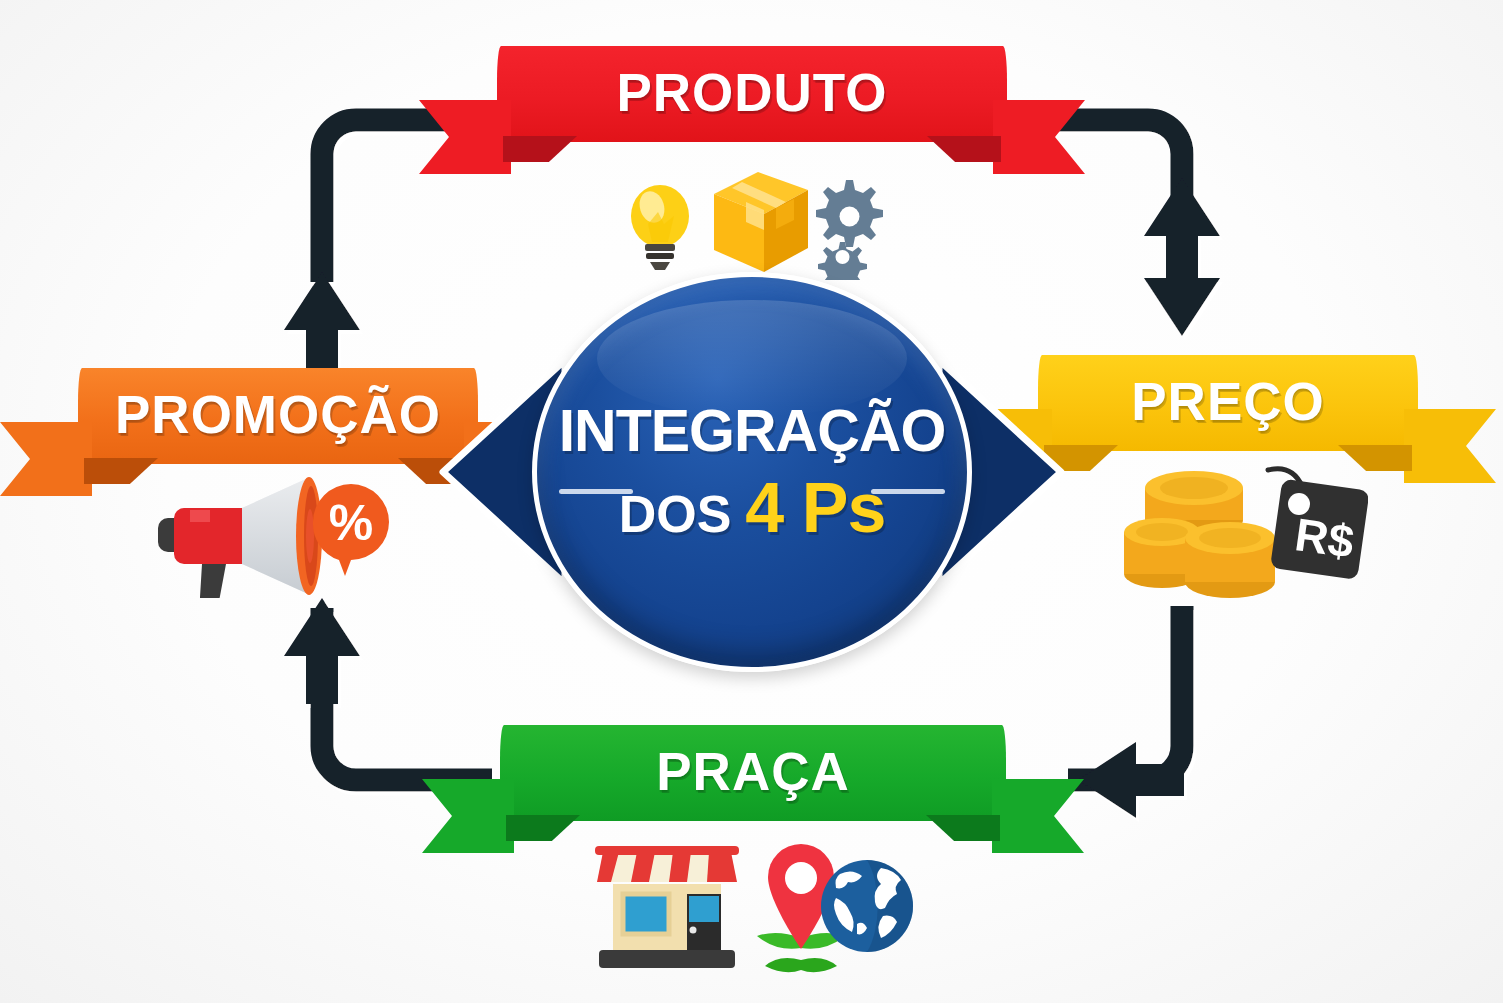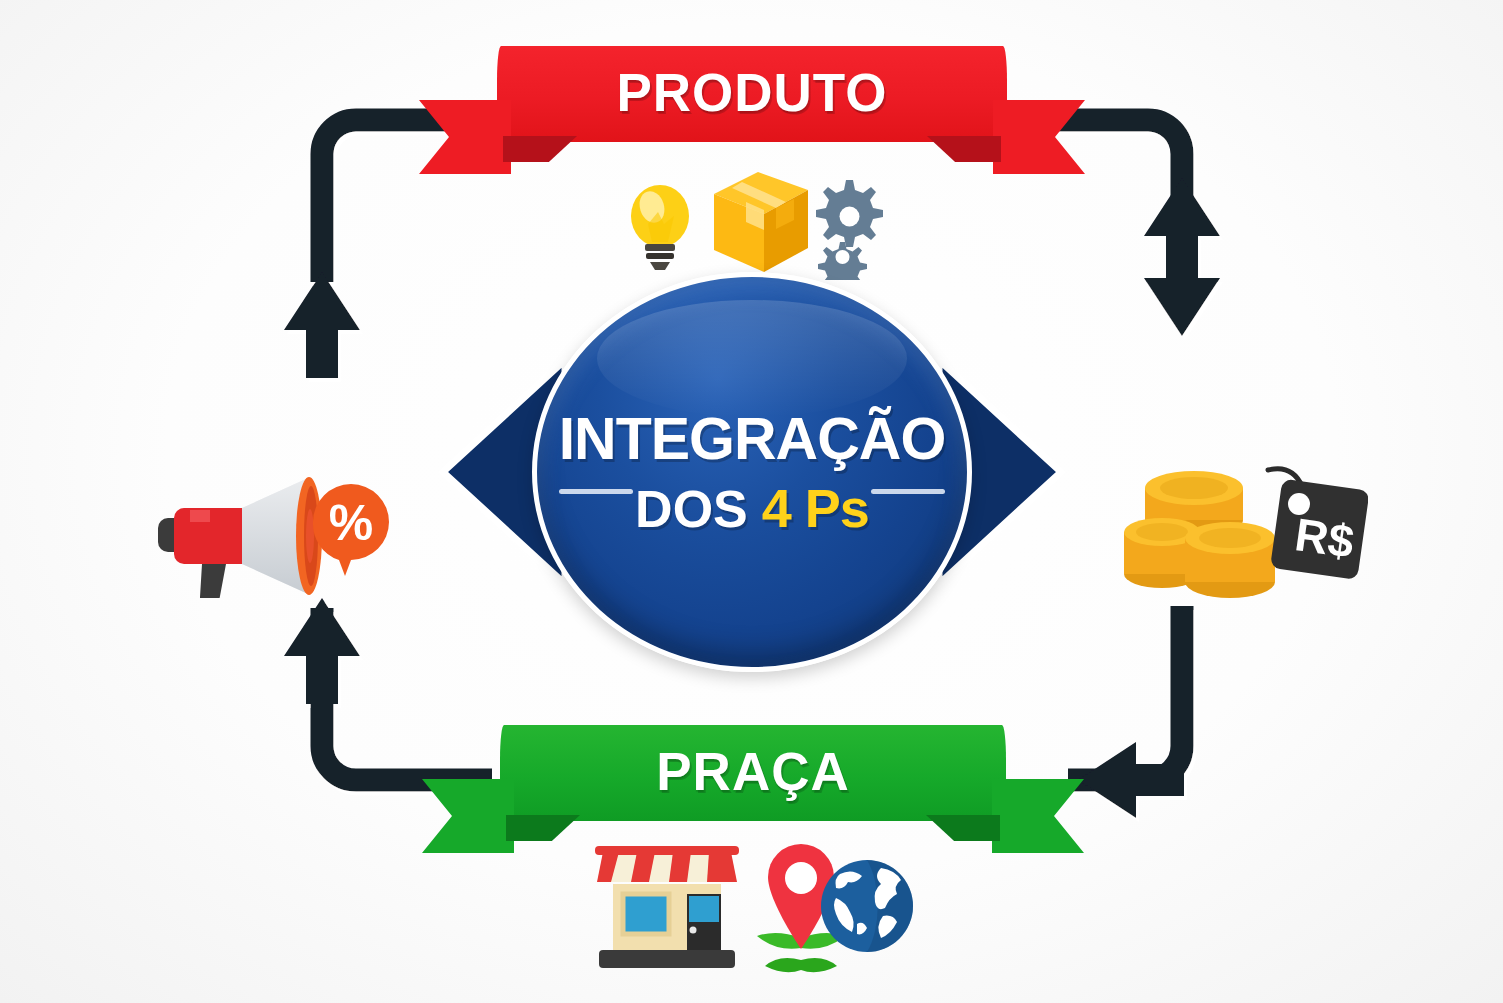--- a/index.html
+++ b/index.html
@@ -74,21 +74,21 @@
   #center .gloss{
     position:absolute;left:14%;top:6%;width:72%;height:30%;
     border-radius:50%;
     background:linear-gradient(180deg, rgba(255,255,255,0.16), rgba(255,255,255,0));
     pointer-events:none;
   }
   .ctext{position:relative;z-index:3;text-align:left;color:#fff;font-weight:bold;line-height:1;
          text-shadow:2px 3px 0 rgba(0,0,0,0.22);white-space:nowrap;}
   .ctext.l1{font-size:59px;letter-spacing:-1px;}
   .ctext.l2{font-size:52px;margin-top:12px;display:flex;align-items:baseline;gap:14px;}
-  .ctext.l2 .ps{color:#ffd21a;font-size:54px;letter-spacing:-1px;}
+  .ctext.l2 .ps{color:#ffd21a;font-size:70px;letter-spacing:-1px;}
   .ctext.l3{font-size:55px;margin-top:10px;letter-spacing:-1px;}
   .rule{position:absolute;top:212px;height:5px;width:74px;background:#dfe8f5;border-radius:3px;opacity:.9;z-index:3;}
   .rule.l{left:22px;} .rule.r{right:22px;}
 
   
   .icons{position:absolute;z-index:4;}
 </style>
 </head>
 <body>
 
@@ -168,20 +168,41 @@
 
       <g fill="#647d94">
         <path d="M228 12 l7 0 2 10 8 3 8-6 5 5 -6 8 3 8 10 2 0 7 -10 2 -3 8 6 8 -5 5 -8-6 -8 3 -2 10 -7 0 -2-10 -8-3 -8 6 -5-5 6-8 -3-8 -10-2 0-7 10-2 3-8 -6-8 5-5 8 6 8-3 Z"></path>
         <circle cx="231.5" cy="48.5" r="10" fill="#ffffff"></circle>
         <path d="M212 64 l5 0 1.5 7 6 2.5 6-4.5 3.5 3.5 -4.5 6 2.5 6 7 1.5 0 5 -7 1.5 -2.5 6 4.5 6 -3.5 3.5 -6-4.5 -6 2.5 -1.5 7 -5 0 -1.5-7 -6-2.5 -6 4.5 -3.5-3.5 4.5-6 -2.5-6 -7-1.5 0-5 7-1.5 2.5-6 -4.5-6 3.5-3.5 6 4.5 6-2.5 Z" transform="translate(10,10)"></path>
         <circle cx="224.5" cy="89" r="7" fill="#ffffff"></circle>
       </g>
     </svg>
   </div>
 
+  <div class="ribbon r-orange" style="left:78px;top:368px;width:400px;">
+    <div class="tail left">
+      <svg width="92" height="74" viewBox="0 0 92 74">
+          <path class="main" d="M0 0 H92 V74 H0 L30 37 Z"></path>
+        </svg>
+    </div>
+    <div class="tail right">
+      <svg width="92" height="74" viewBox="0 0 92 74">
+          <path class="main" d="M92 0 H0 V74 H92 L62 37 Z"></path>
+        </svg>
+    </div>
+    <div class="fold left">
+        <div style="width:100%;height:100%;clip-path:polygon(0 0,100% 0,62% 100%,0 100%);"></div>
+      </div>
+    <div class="fold right">
+        <div style="width:100%;height:100%;clip-path:polygon(0 0,100% 0,100% 100%,38% 100%);"></div>
+      </div>
+    <div class="band">
+      <span class="label" style="font-size:53px;">PROMOÇÃO</span>
+    </div>
+  </div>
 
   <div class="icons" style="left:150px;top:468px;width:240px;height:130px;">
     <svg width="240" height="130" viewBox="0 0 240 130">
       <g>
         <rect x="8" y="50" width="34" height="34" rx="10" fill="#3b3b3b"></rect>
         <path d="M34 40 H92 V96 H34 a10 10 0 0 1 -10 -10 V50 a10 10 0 0 1 10 -10 Z" fill="#e3262b"></path>
         <path d="M40 42 H60 V54 H40 Z" fill="#f2595c" opacity="0.7"></path>
         <path d="M92 40 L158 10 V126 L92 96 Z" fill="#dfe2e6"></path>
         <path d="M92 40 L158 10 V126 L92 96 Z" fill="url(#mgGrad)" opacity="0.35"></path>
         <ellipse cx="159" cy="68" rx="13" ry="59" fill="#f26522"></ellipse>
@@ -195,20 +216,41 @@
           </linearGradient>
         </defs>
       </g>
       <g>
         <path d="M175 60 a38 38 0 1 1 76 0 a38 38 0 0 1 -38 38 l-6 16 -6 -16 a38 38 0 0 1 -26 -38 Z" transform="translate(-12,-6)" fill="#f05a1e"></path>
         <text x="201" y="72" font-family="Liberation Sans, sans-serif" font-size="50" font-weight="bold" fill="#ffffff" text-anchor="middle">%</text>
       </g>
     </svg>
   </div>
 
+  <div class="ribbon r-yellow" style="left:1038px;top:355px;width:380px;">
+    <div class="tail left">
+      <svg width="92" height="74" viewBox="0 0 92 74">
+          <path class="main" d="M0 0 H92 V74 H0 L30 37 Z"></path>
+        </svg>
+    </div>
+    <div class="tail right">
+      <svg width="92" height="74" viewBox="0 0 92 74">
+          <path class="main" d="M92 0 H0 V74 H92 L62 37 Z"></path>
+        </svg>
+    </div>
+    <div class="fold left">
+        <div style="width:100%;height:100%;clip-path:polygon(0 0,100% 0,62% 100%,0 100%);"></div>
+      </div>
+    <div class="fold right">
+        <div style="width:100%;height:100%;clip-path:polygon(0 0,100% 0,100% 100%,38% 100%);"></div>
+      </div>
+    <div class="band">
+      <span class="label">PREÇO</span>
+    </div>
+  </div>
 
   <div class="icons" style="left:1118px;top:462px;width:250px;height:145px;">
     <svg width="250" height="145" viewBox="0 0 250 145">
       <g>
         <g>
           <ellipse cx="76" cy="58" rx="49" ry="17" fill="#e39a13"></ellipse>
           <rect x="27" y="26" width="98" height="32" fill="#f3a81c"></rect>
           <ellipse cx="76" cy="26" rx="49" ry="17" fill="#fbc02d"></ellipse>
           <ellipse cx="76" cy="26" rx="34" ry="11" fill="#e8a617" opacity="0.55"></ellipse>
         </g>

